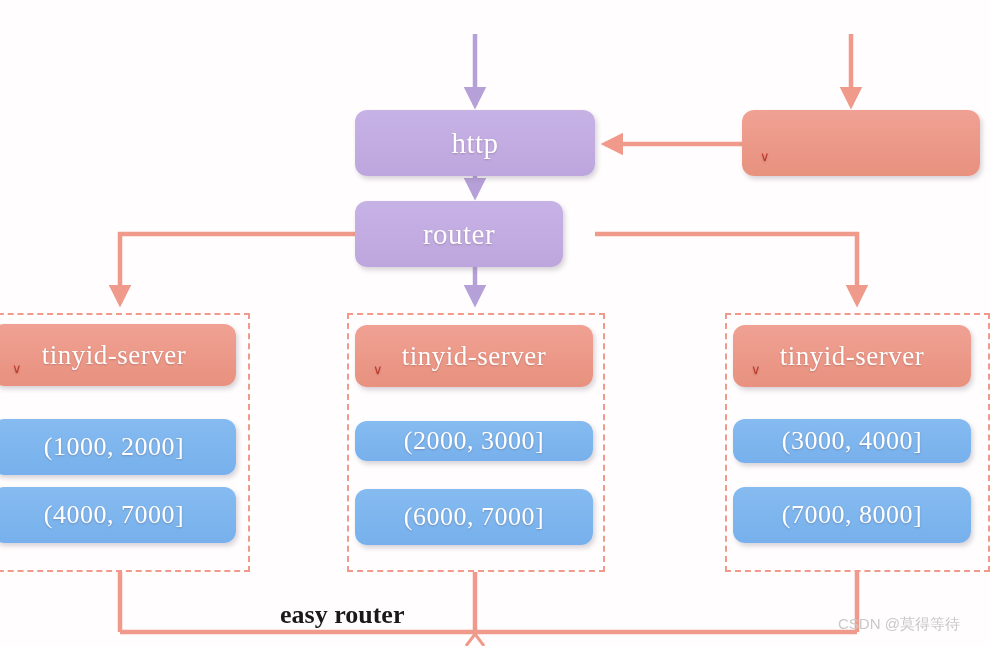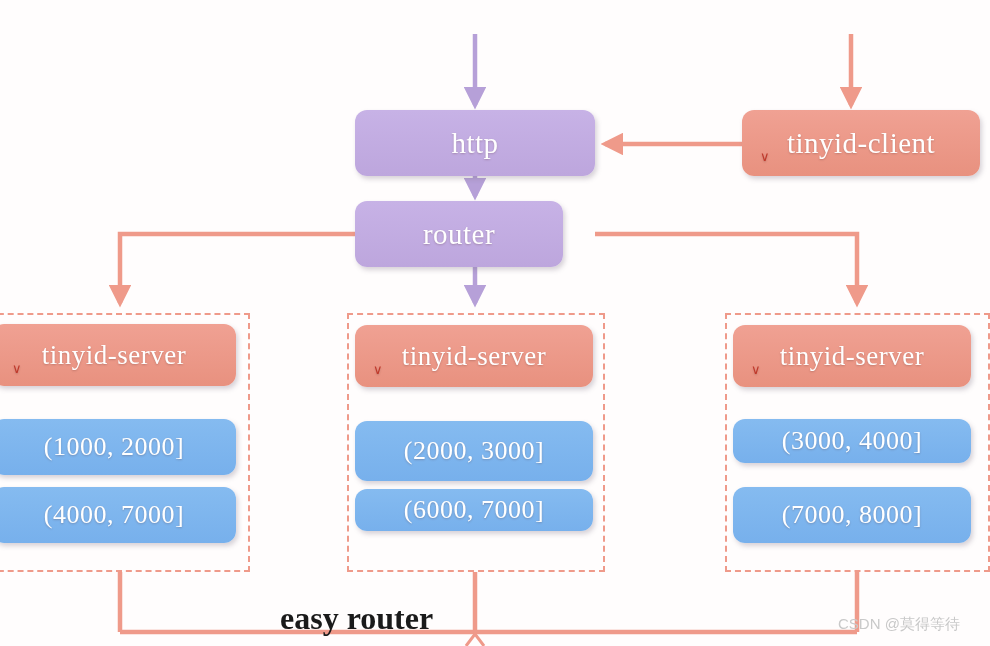--- a/index.html
+++ b/index.html
@@ -117,21 +117,20 @@
     <path d="M 120 632 L 857 632" stroke="#ef9a8a" stroke-width="4.5" fill="none"></path>
 
     <path d="M 466 646 L 475 634 L 484 646" stroke="#ef9a8a" stroke-width="3" fill="none"></path>
   </svg>
 
   <div class="node node-purple" style="left:355px; top:110px; width:240px; height:66px; font-size:29px;">
     <span class="lbl">http</span>
   </div>
 
   <div class="node node-salmon" style="left:742px; top:110px; width:238px; height:66px; font-size:29px;">
-    <span class="lbl">tinyid-client</span>
     <span class="spell-mark" style="left:18px; top:40px;">∨</span>
   </div>
 
   <div class="node node-purple" style="left:355px; top:201px; width:208px; height:66px; font-size:29px;">
     <span class="lbl">router</span>
   </div>
 
   <div class="group-box" style="left:-12px; top:313px; width:262px; height:259px;"></div>
 
   <div class="node node-salmon" style="left:-8px; top:324px; width:244px; height:62px; font-size:27px;">
@@ -147,40 +146,40 @@
     <span class="lbl">(4000, 7000]</span>
   </div>
 
   <div class="group-box" style="left:347px; top:313px; width:258px; height:259px;"></div>
 
   <div class="node node-salmon" style="left:355px; top:325px; width:238px; height:62px; font-size:27px;">
     <span class="lbl">tinyid-server</span>
     <span class="spell-mark" style="left:18px; top:38px;">∨</span>
   </div>
 
-  <div class="node node-blue" style="left:355px; top:421px; width:238px; height:60px; font-size:26px;">
+  <div class="node node-blue" style="left:355px; top:421px; width:238px; height:40px; font-size:26px;">
     <span class="lbl">(2000, 3000]</span>
   </div>
 
-  <div class="node node-blue" style="left:355px; top:489px; width:238px; height:42px; font-size:26px;">
+  <div class="node node-blue" style="left:355px; top:489px; width:238px; height:56px; font-size:26px;">
     <span class="lbl">(6000, 7000]</span>
   </div>
 
   <div class="group-box" style="left:725px; top:313px; width:265px; height:259px;"></div>
 
   <div class="node node-salmon" style="left:733px; top:325px; width:238px; height:62px; font-size:27px;">
     <span class="lbl">tinyid-server</span>
     <span class="spell-mark" style="left:18px; top:38px;">∨</span>
   </div>
 
   <div class="node node-blue" style="left:733px; top:419px; width:238px; height:44px; font-size:26px;">
     <span class="lbl">(3000, 4000]</span>
   </div>
 
   <div class="node node-blue" style="left:733px; top:487px; width:238px; height:56px; font-size:26px;justify-content:center;">
     <span class="lbl">(7000, 8000]</span>
   </div>
 
-  <div class="caption" style="left:280px; top:600px; font-size:32px;">easy router</div>
+  <div class="caption" style="left:280px; top:600px; font-size:26px;">easy router</div>
 
   <div class="watermark" style="left:838px; top:615px;">CSDN @莫得等待</div>
 
 </div>
 
 </body></html>

